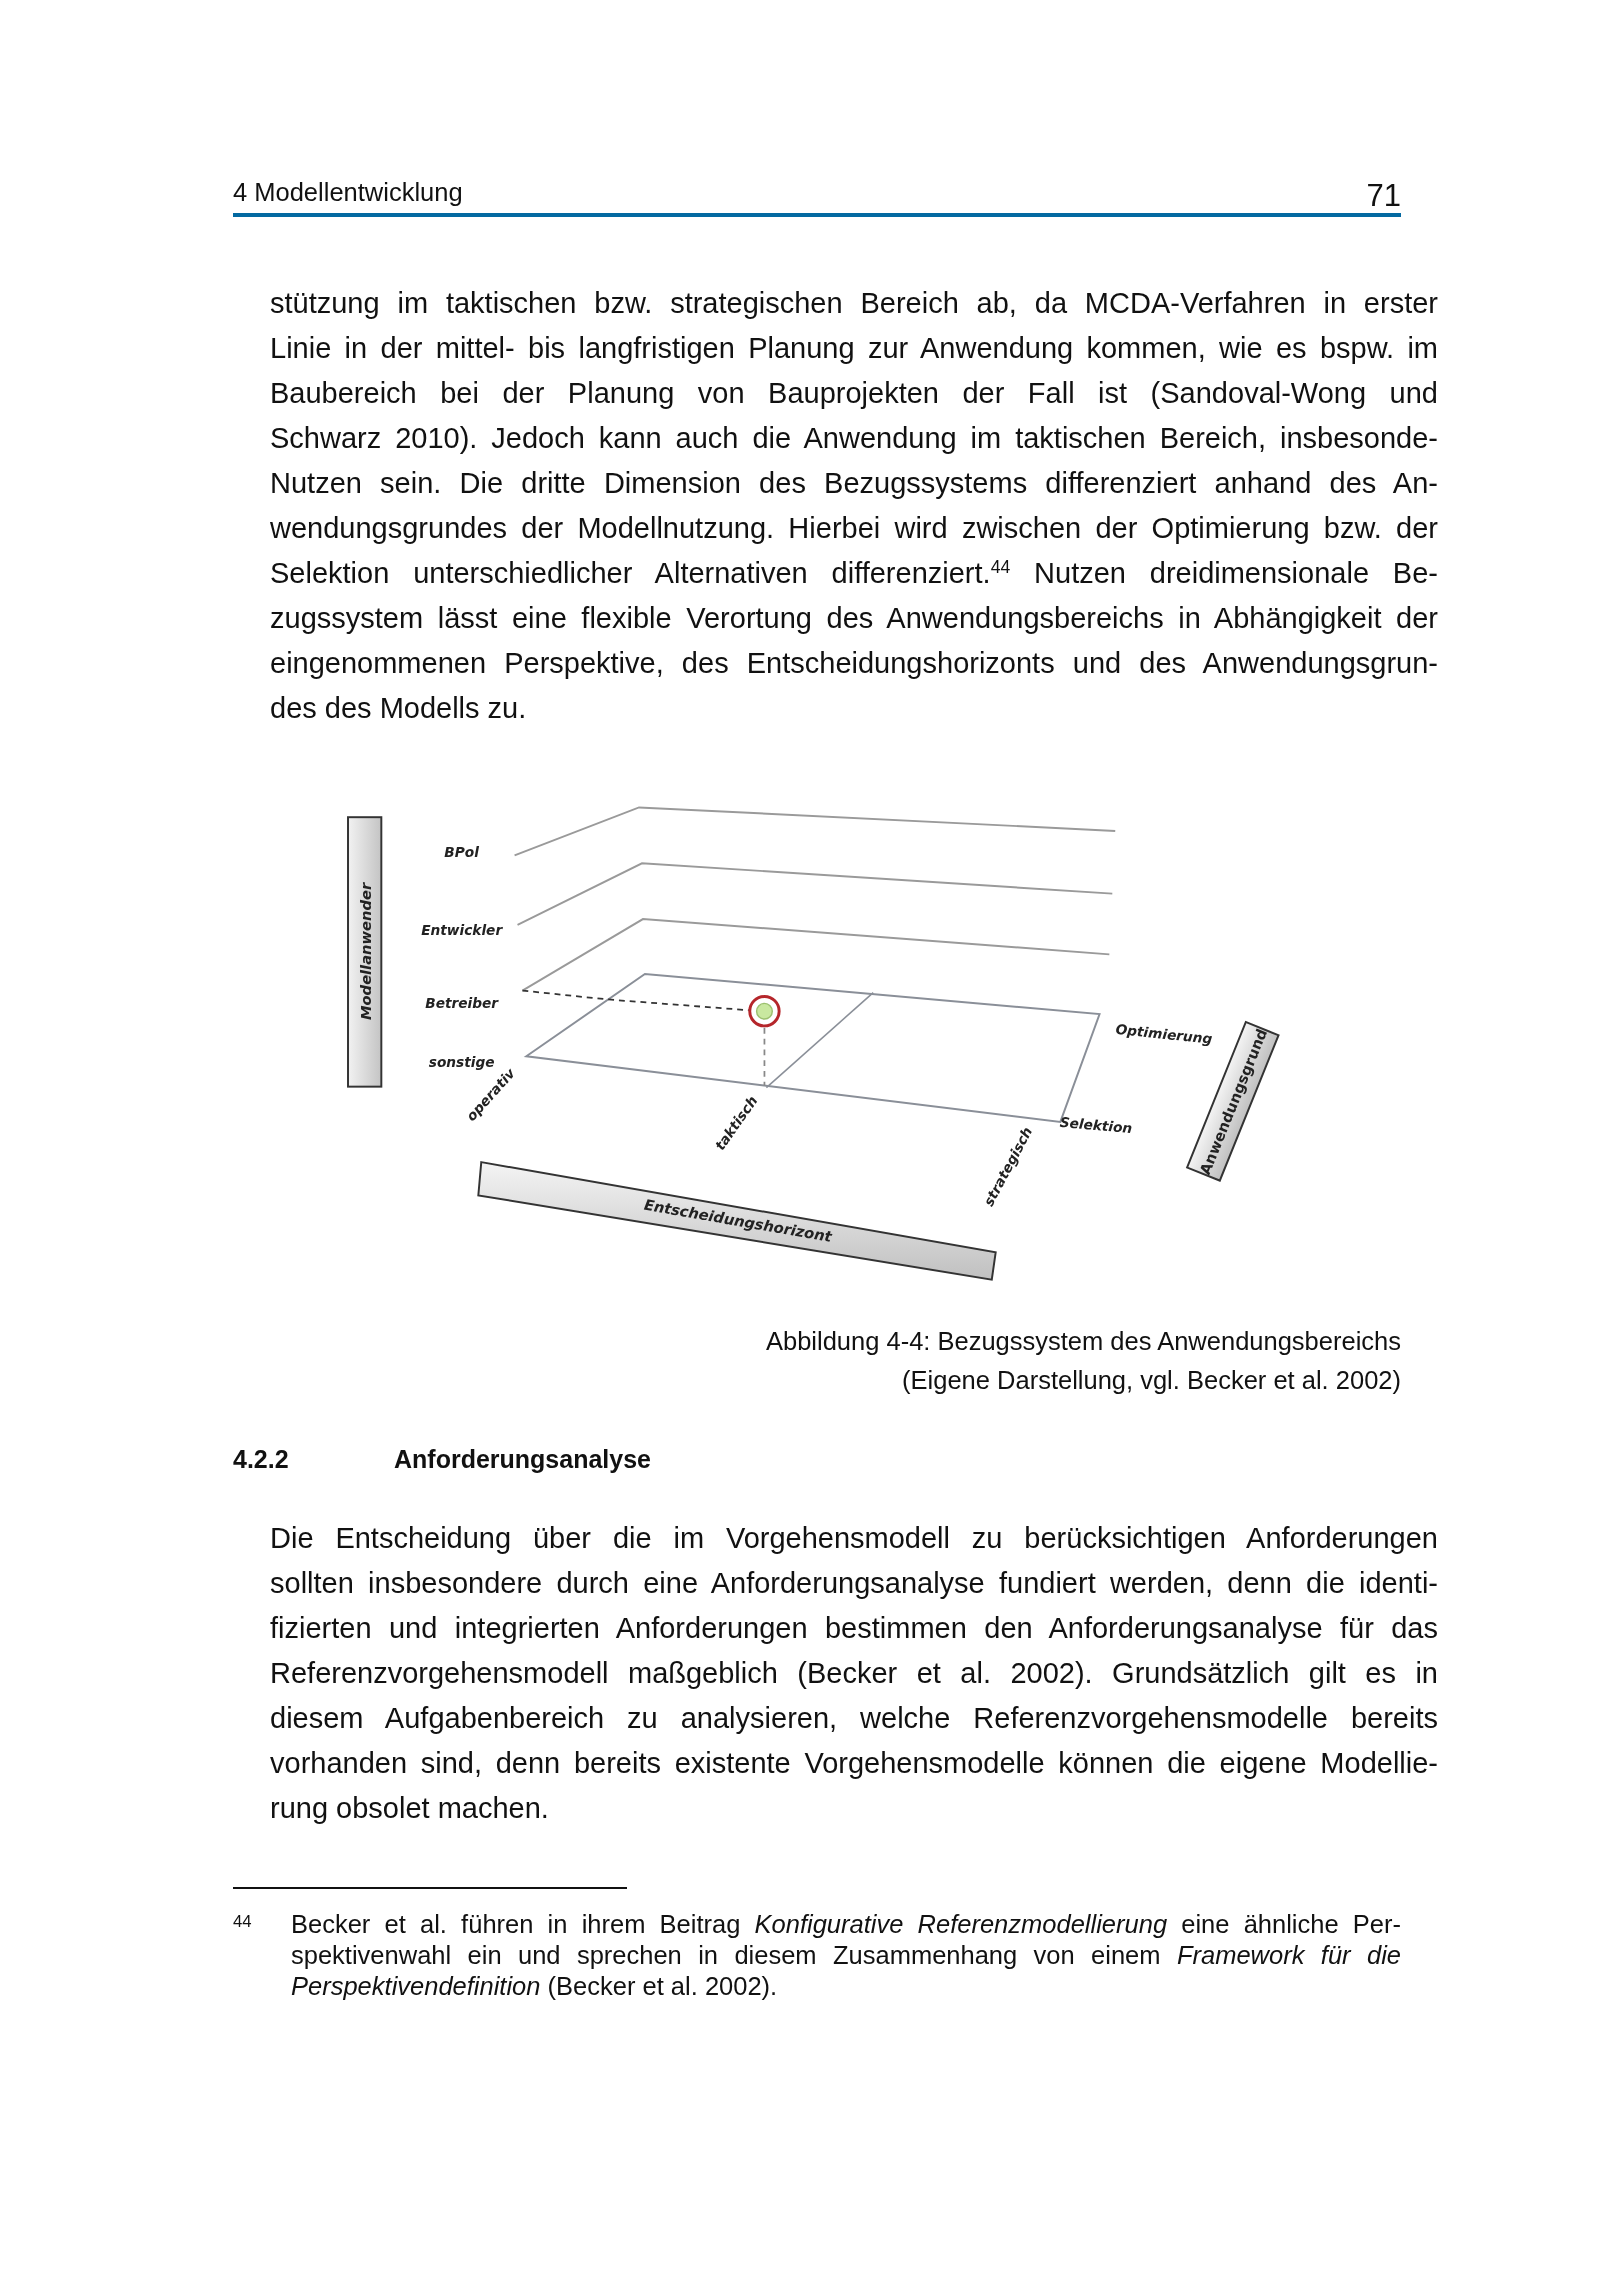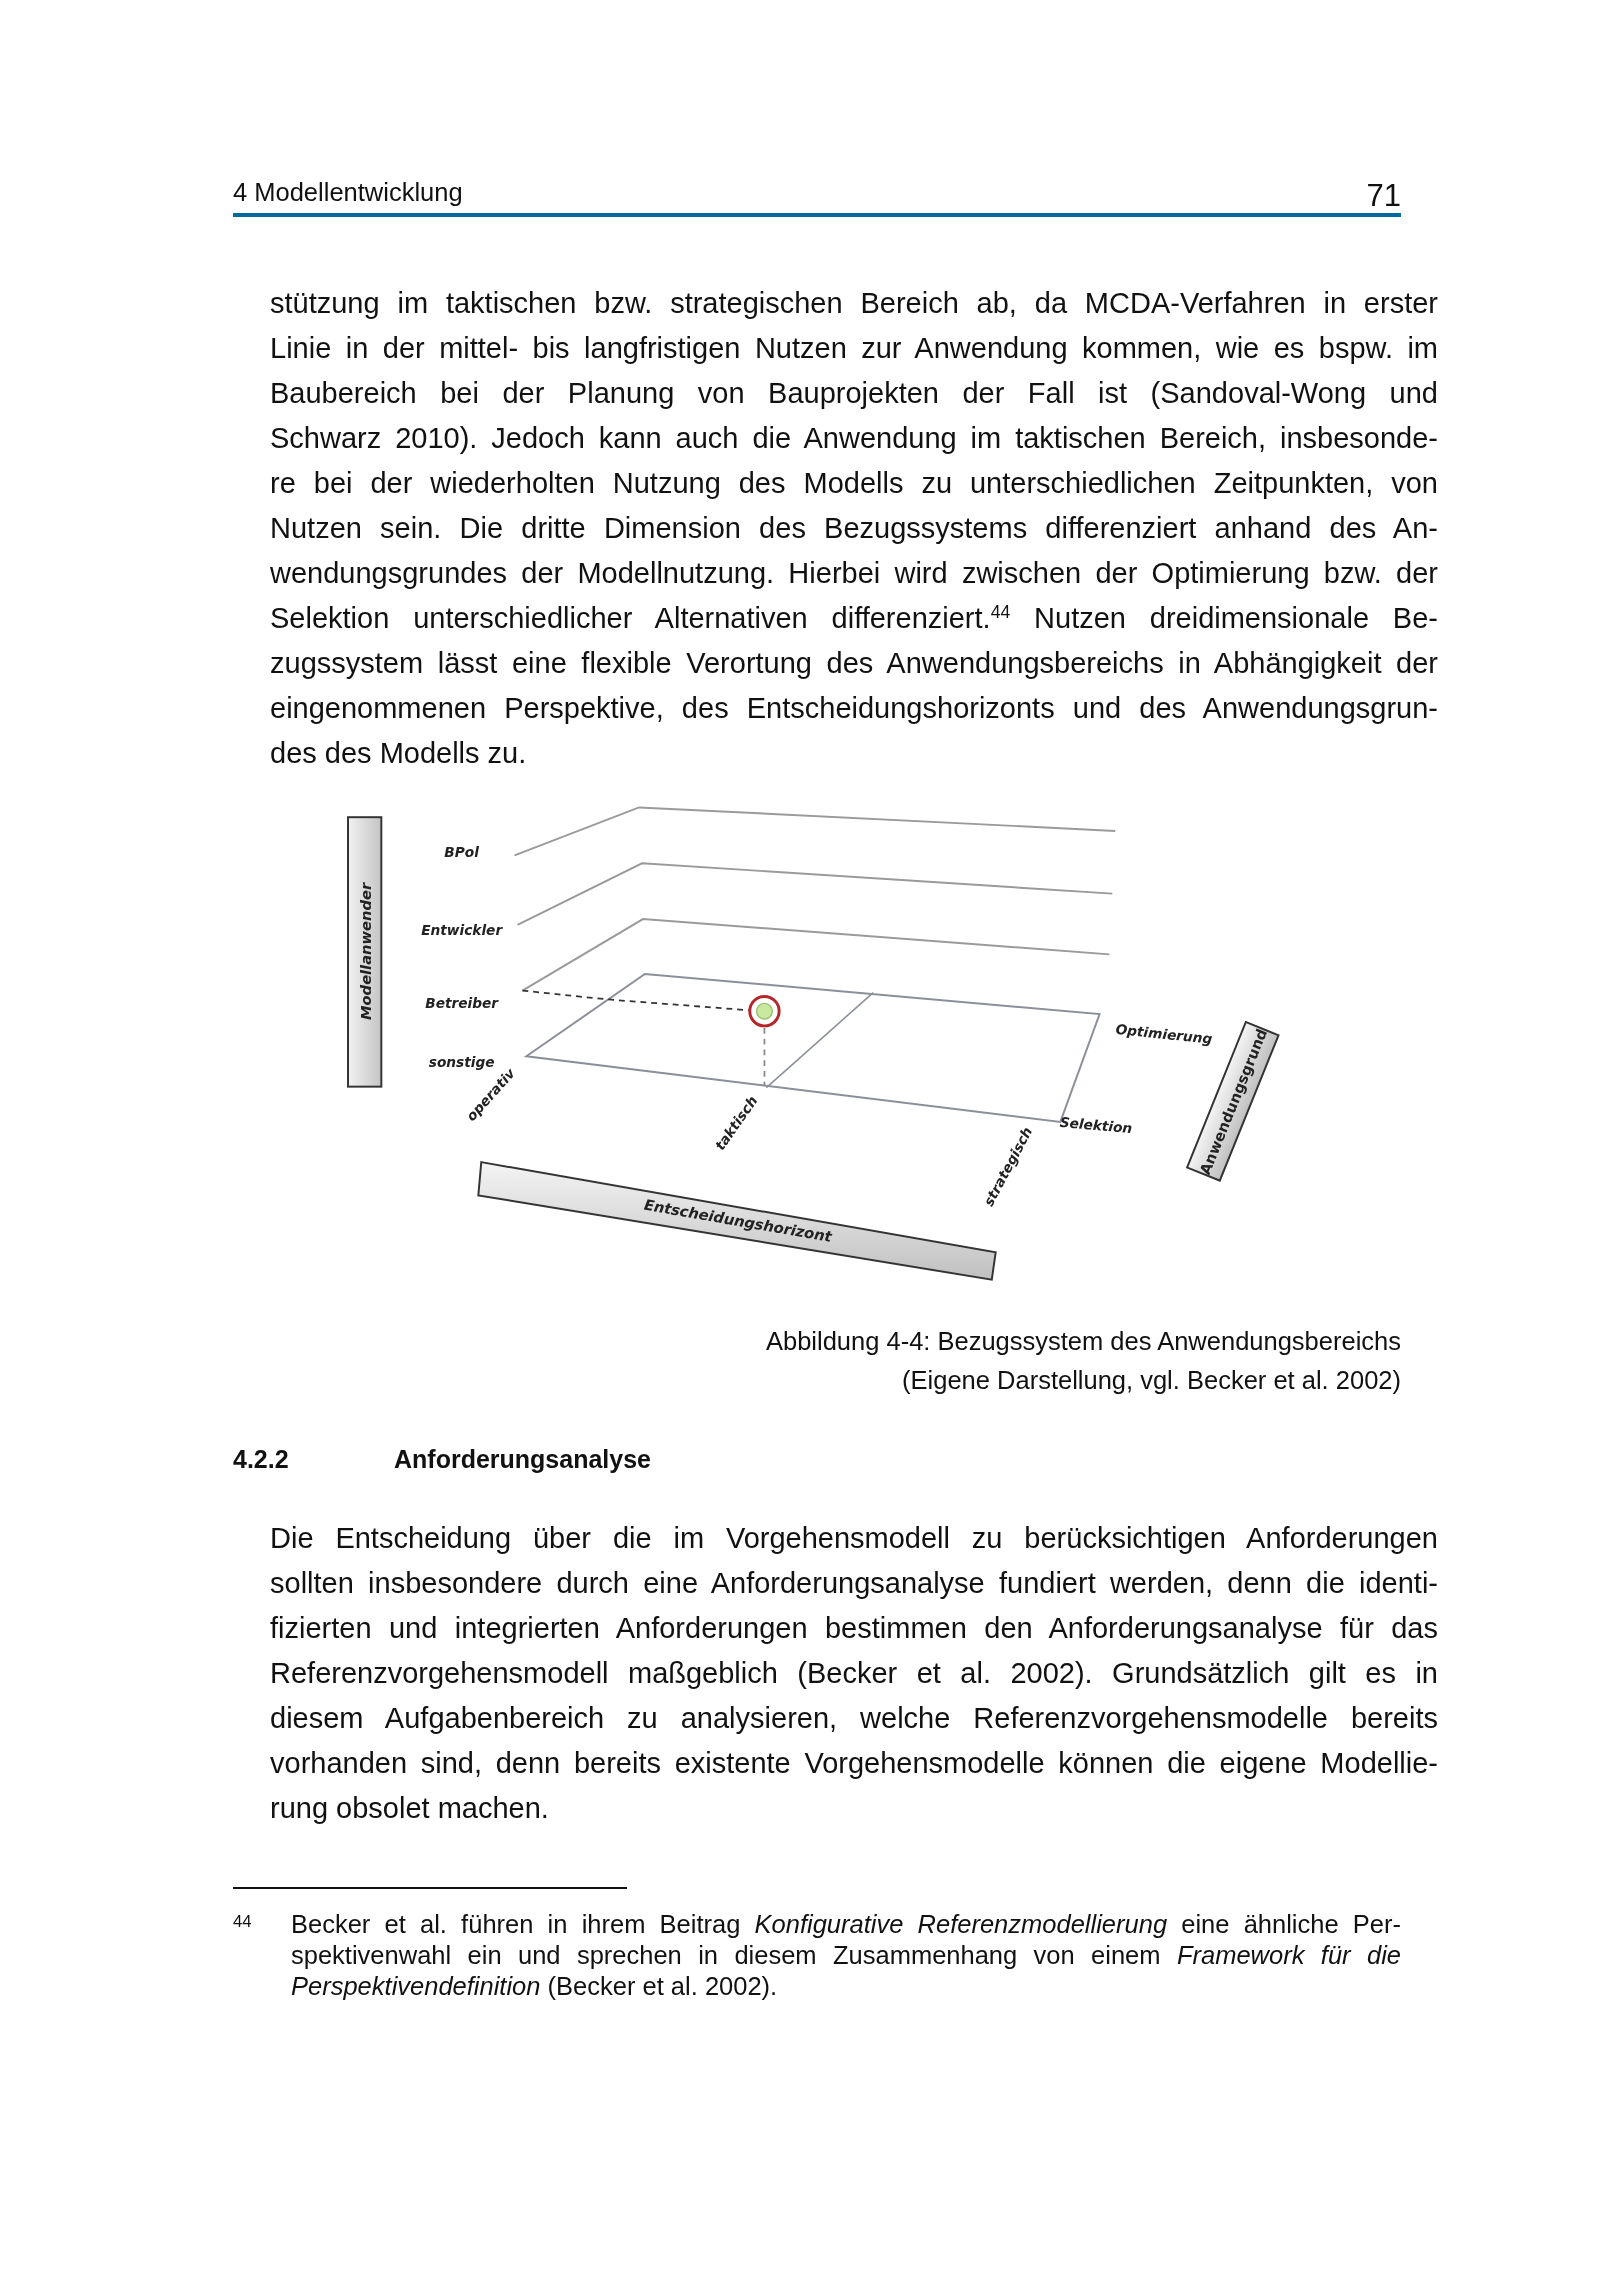--- a/index.html
+++ b/index.html
@@ -32,24 +32,23 @@
 </head>
 <body>
 
 <div class="header">
   <span class="left">4 Modellentwicklung</span>
   <span class="right">71</span>
 </div>
 
 <div class="para" style="top:281px;">
   <span class="ln">stützung im taktischen bzw. strategischen Bereich ab, da MCDA-Verfahren in erster</span>
-  <span class="ln">Linie in der mittel- bis langfristigen Nutzen zur Anwendung kommen, wie es bspw. im</span>
+  <span class="ln">Linie in der mittel- bis langfristigen Planung zur Anwendung kommen, wie es bspw. im</span>
   <span class="ln">Baubereich bei der Planung von Bauprojekten der Fall ist (Sandoval-Wong und</span>
   <span class="ln">Schwarz 2010). Jedoch kann auch die Anwendung im taktischen Bereich, insbesonde-</span>
-  <span class="ln">re bei der wiederholten Nutzung des Modells zu unterschiedlichen Zeitpunkten, von</span>
   <span class="ln">Nutzen sein. Die dritte Dimension des Bezugssystems differenziert anhand des An-</span>
   <span class="ln">wendungsgrundes der Modellnutzung. Hierbei wird zwischen der Optimierung bzw. der</span>
   <span class="ln"><span>Selektion unterschiedlicher Alternativen differenziert.</span><sup class="fn">44</sup><span> Nutzen dreidimensionale Be-</span></span>
   <span class="ln">zugssystem lässt eine flexible Verortung des Anwendungsbereichs in Abhängigkeit der</span>
   <span class="ln">eingenommenen Perspektive, des Entscheidungshorizonts und des Anwendungsgrun-</span>
   <span class="ln last">des des Modells zu.</span>
 </div>
 
 <div class="figure">
   <svg width="1621" height="1313" viewBox="0 0 1654 1340">

